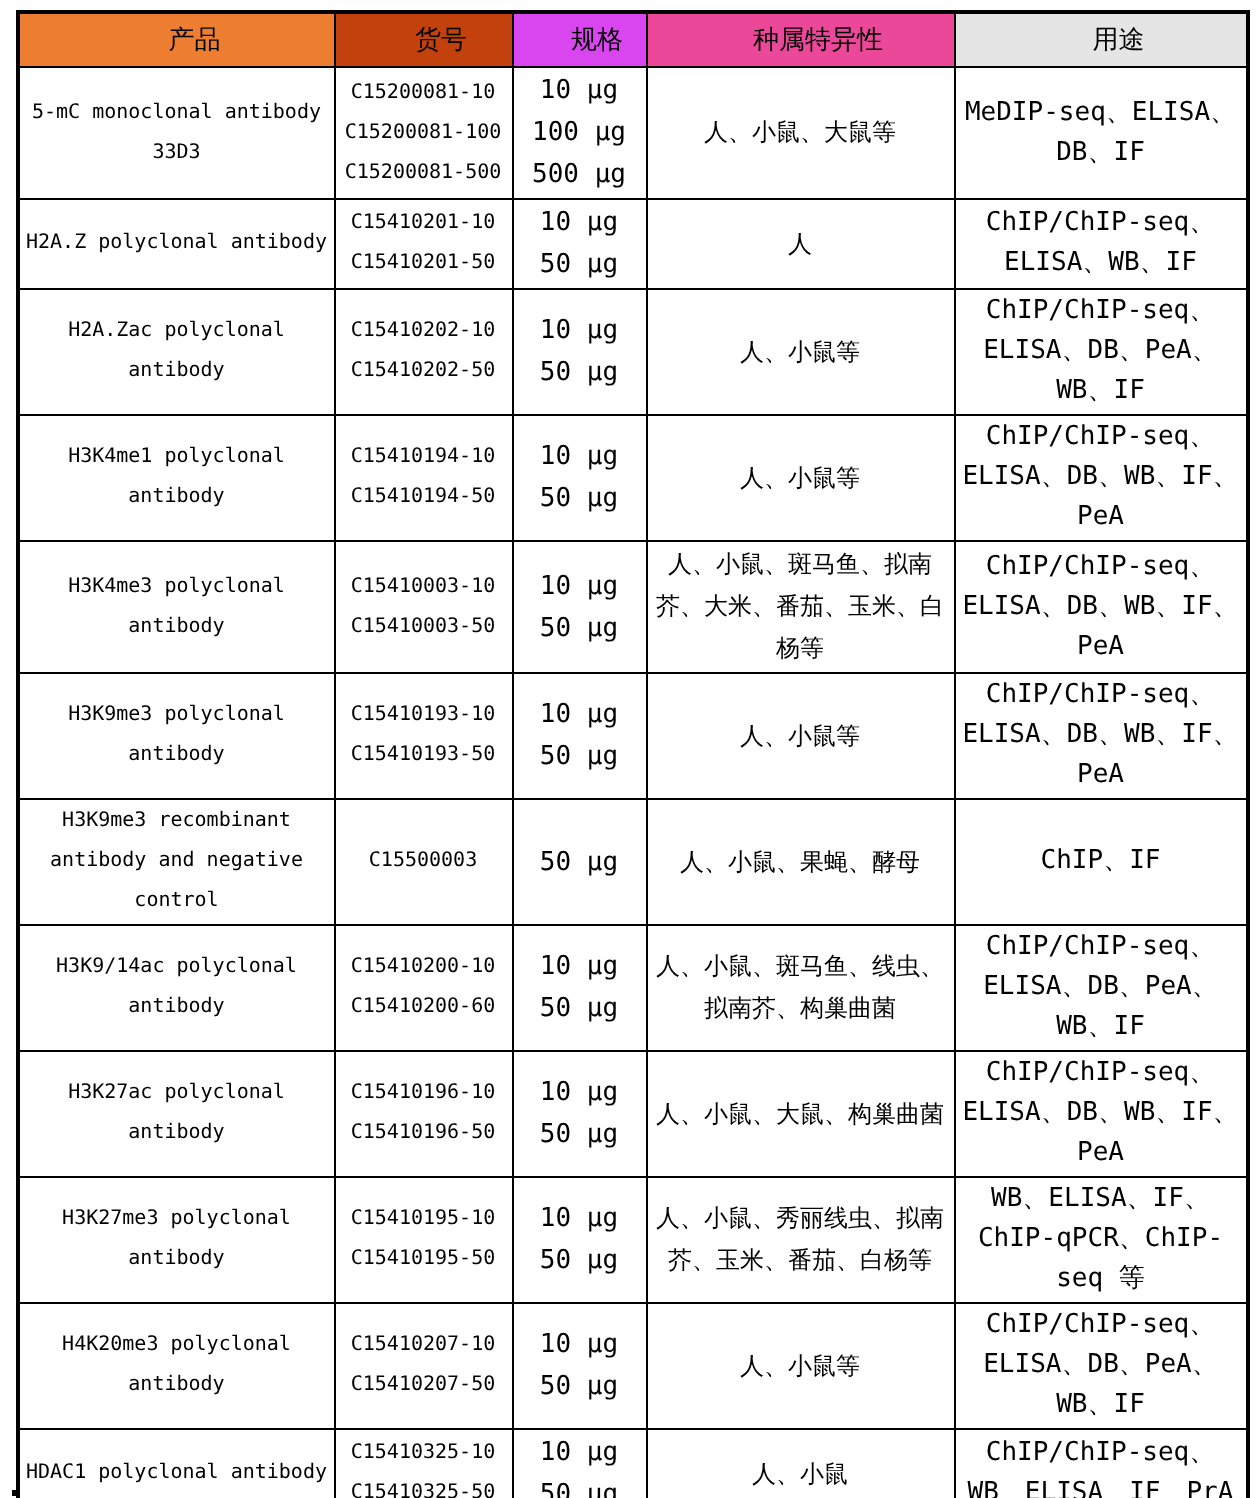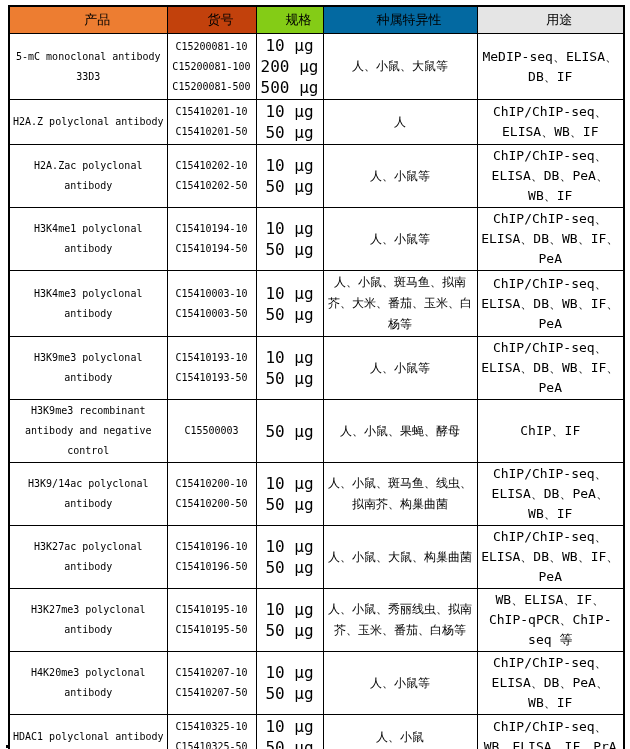--- a/index.html
+++ b/index.html
@@ -43,21 +43,21 @@
     line-height: 20px;
   }
   td.col-product { font-size: 10px; line-height: 20px; word-break: break-word; }
   td.col-catalog { font-size: 10px; }
   .catline {
     max-width: 84px;
     margin: 0 auto;
     word-break: break-all;
     line-height: 20px;
   }
-  td.col-spec { font-size: 16px; }
+  td.col-spec { font-size: 13px; }
   .specline { line-height: 21px; white-space: nowrap; }
   td.col-species { font-size: 12px; line-height: 21px; }
   td.col-usage { font-size: 13px; line-height: 20px; }
   .stray-mark {
     position: absolute;
     left: 6px; top: 745px;
     width: 3px; height: 3px;
     background: #000;
   }
 </style>
@@ -70,36 +70,36 @@
       <col style="width:158px">
       <col style="width:89px">
       <col style="width:67px">
       <col style="width:154px">
       <col style="width:147px">
     </colgroup>
     <thead>
       <tr>
         <th style="background: rgb(237, 125, 49);">产品</th>
         <th style="background: #c2410c;">货号</th>
-        <th style="background: #84cc16;">规格</th>
-        <th style="background: #0369a1;">种属特异性</th>
+        <th style="background: #d946ef;">规格</th>
+        <th style="background: #ec4899;">种属特异性</th>
         <th style="background: #e5e5e5;">用途</th>
       </tr>
     </thead>
     <tbody>
         <tr>
           <td class="col-product">5-mC monoclonal antibody 33D3</td>
           <td class="col-catalog">
             <div class="catline">C15200081-10</div>
             <div class="catline">C15200081-100</div>
             <div class="catline">C15200081-500</div>
           </td>
           <td class="col-spec">
             <div class="specline">10 μg</div>
-            <div class="specline">200 μg</div>
+            <div class="specline">100 μg</div>
             <div class="specline">500 μg</div>
           </td>
           <td class="col-species">人、小鼠、大鼠等</td>
           <td class="col-usage">MeDIP-seq、ELISA、DB、IF</td>
         </tr>
         <tr>
           <td class="col-product">H2A.Z polyclonal antibody</td>
           <td class="col-catalog">
             <div class="catline">C15410201-10</div>
             <div class="catline">C15410201-50</div>
@@ -171,21 +171,21 @@
           <td class="col-spec">
             <div class="specline">50 μg</div>
           </td>
           <td class="col-species">人、小鼠、果蝇、酵母</td>
           <td class="col-usage">ChIP、IF</td>
         </tr>
         <tr>
           <td class="col-product">H3K9/14ac polyclonal antibody</td>
           <td class="col-catalog">
             <div class="catline">C15410200-10</div>
-            <div class="catline">C15410200-50</div>
+            <div class="catline">C15410200-60</div>
           </td>
           <td class="col-spec">
             <div class="specline">10 μg</div>
             <div class="specline">50 μg</div>
           </td>
           <td class="col-species">人、小鼠、斑马鱼、线虫、拟南芥、构巢曲菌</td>
           <td class="col-usage">ChIP/ChIP-seq、ELISA、DB、PeA、WB、IF</td>
         </tr>
         <tr>
           <td class="col-product">H3K27ac polyclonal antibody</td>

